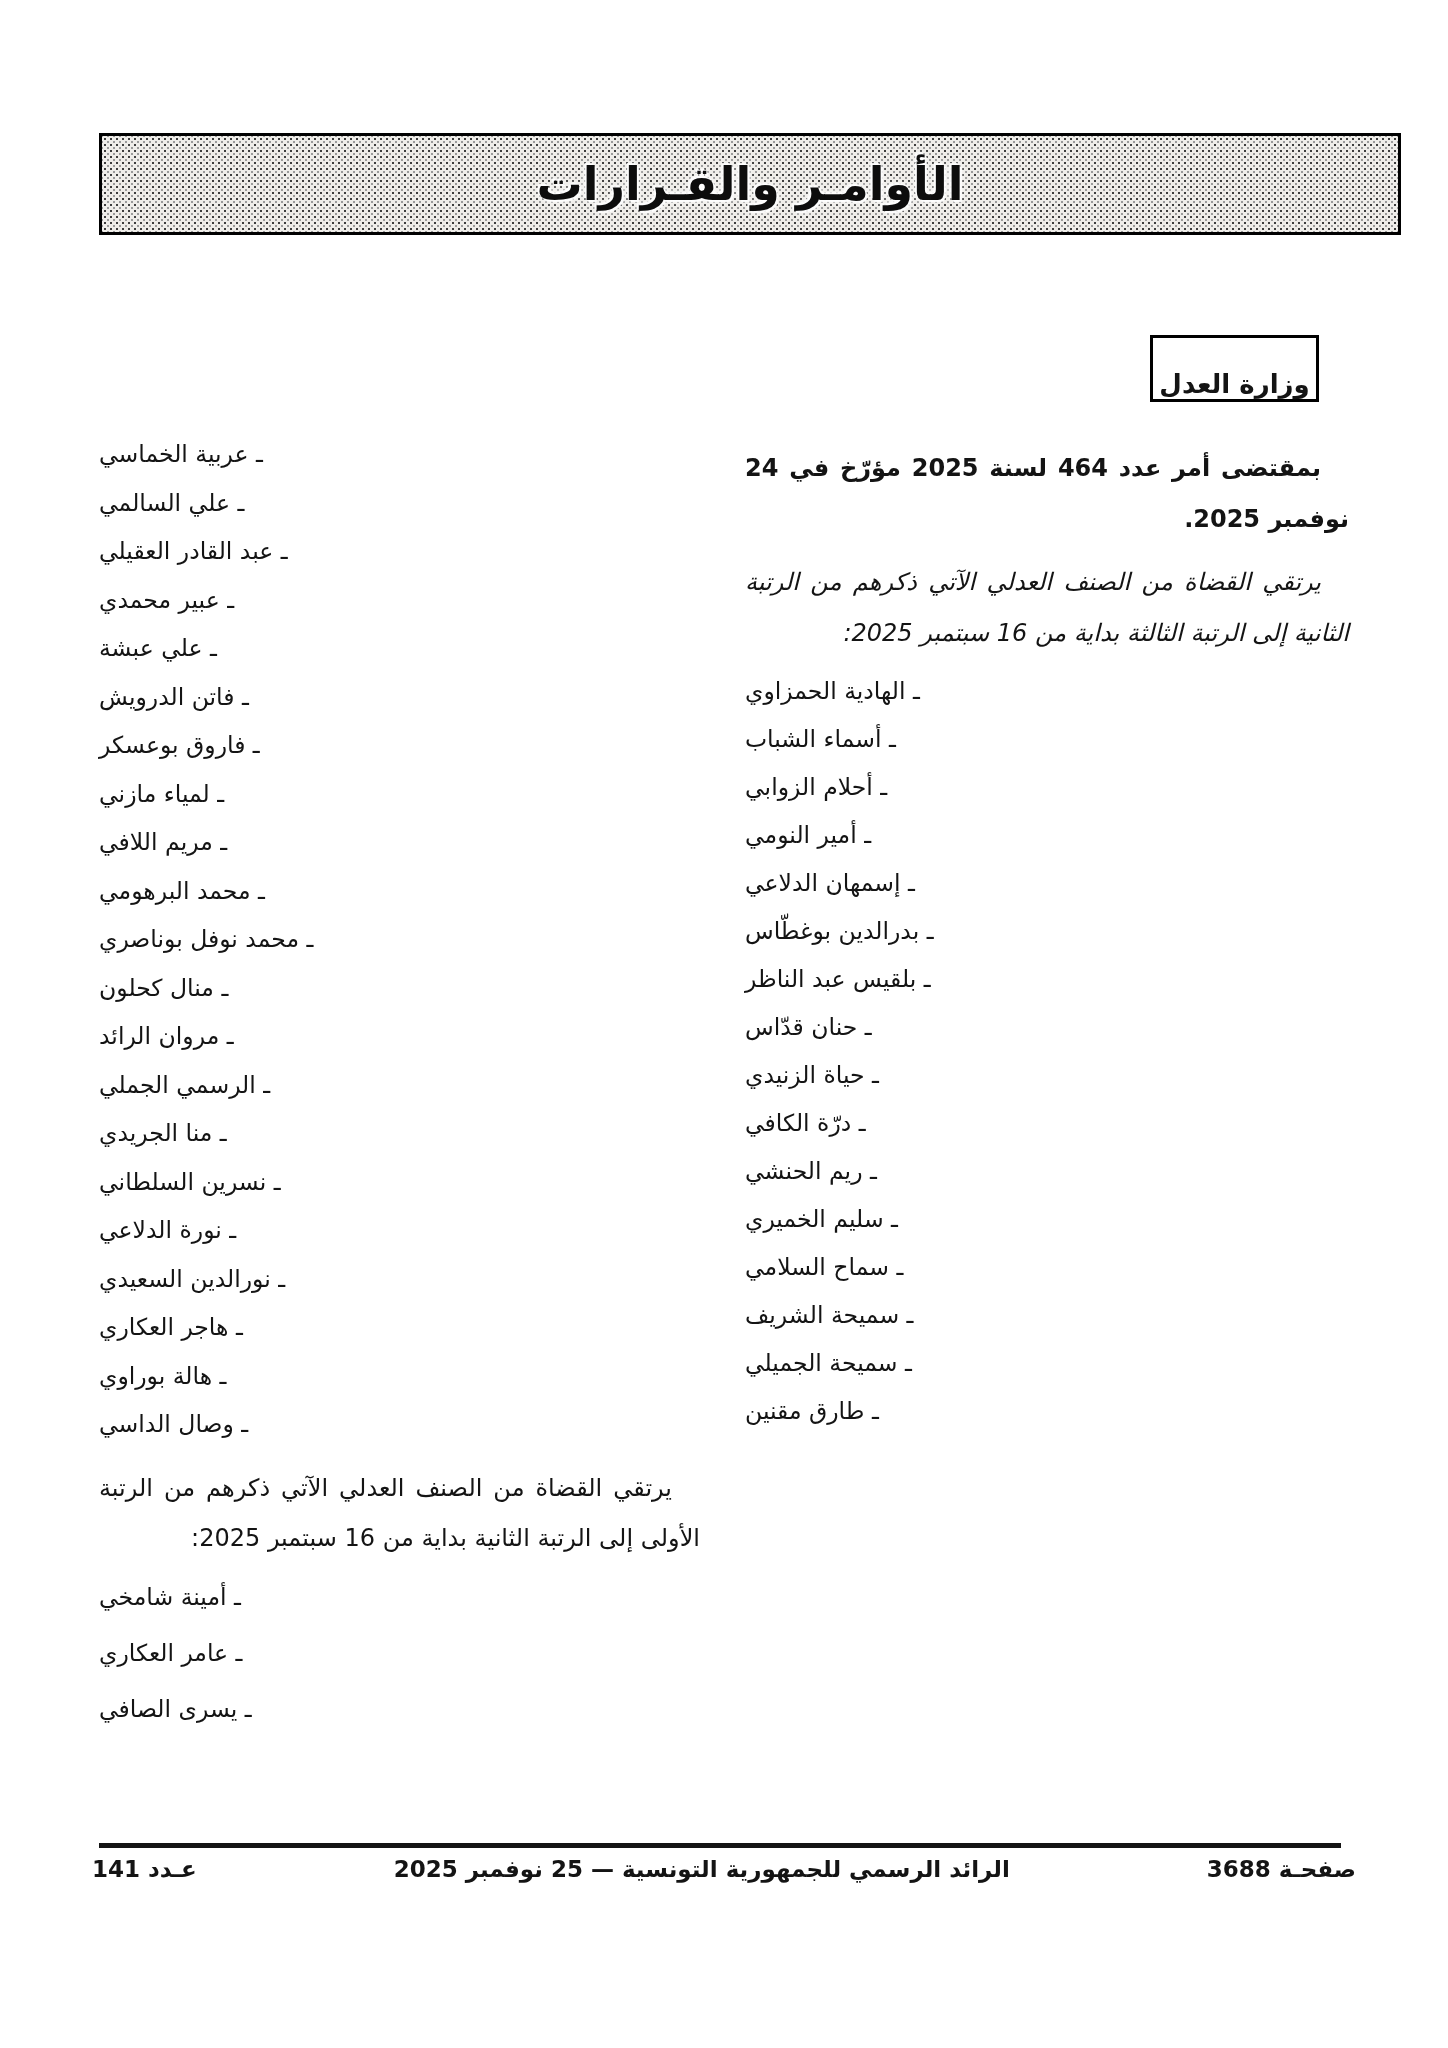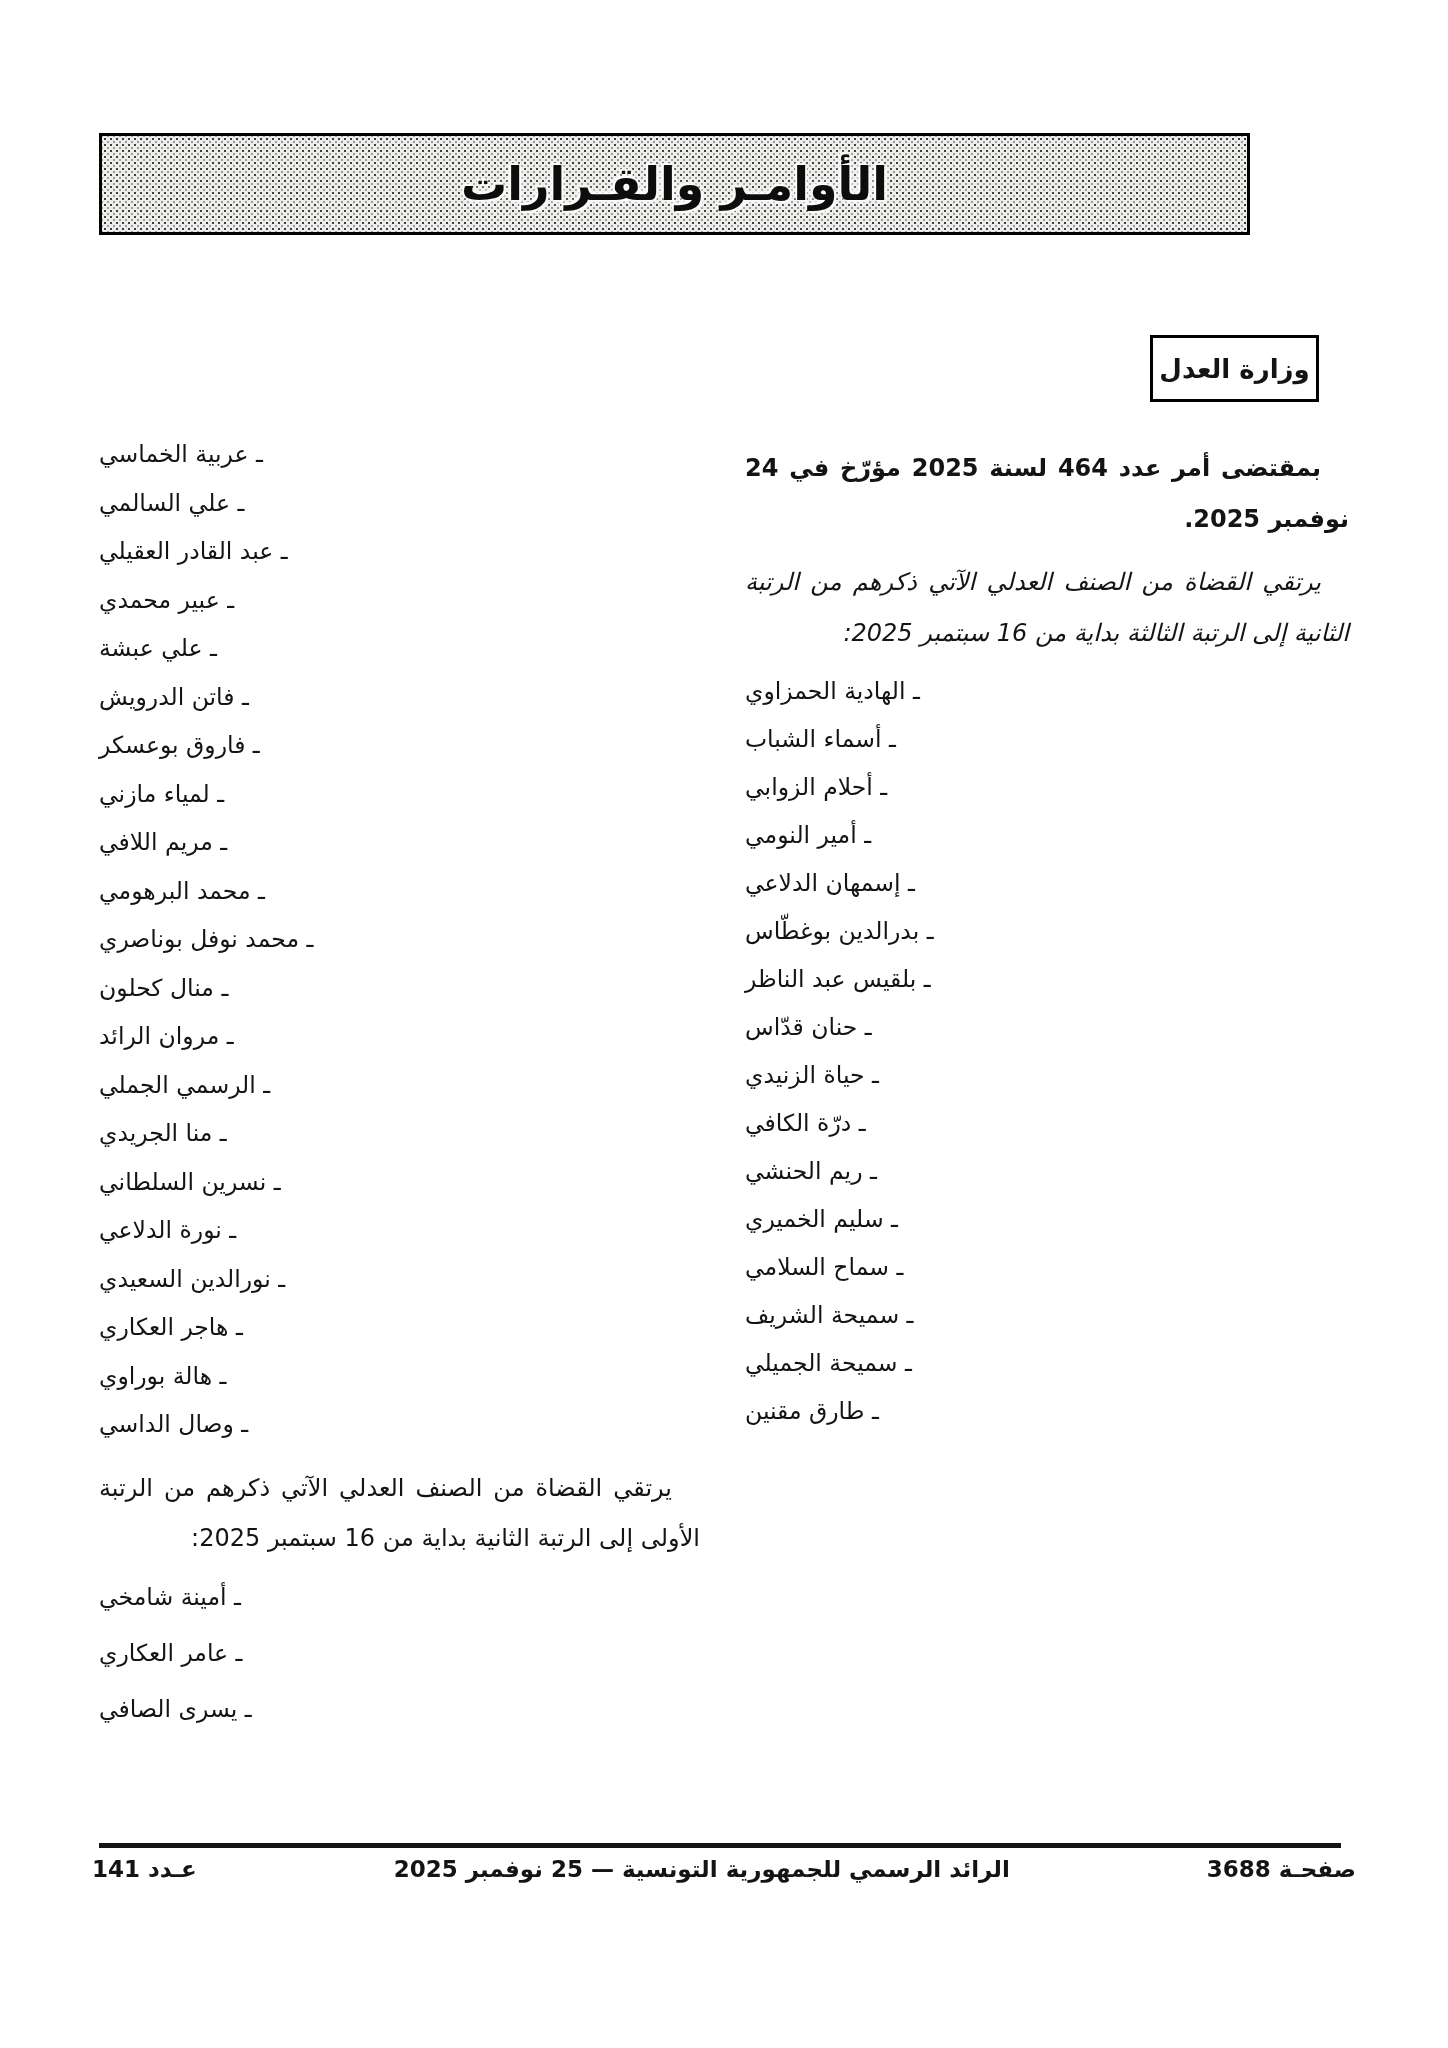--- a/index.html
+++ b/index.html
@@ -1,40 +1,40 @@
 <!DOCTYPE html>
 <html dir="rtl" lang="ar"><head>
 <meta charset="utf-8">
 <style>
   html,body{margin:0;padding:0;background:#ffffff;}
   body{font-family:"DejaVu Sans",sans-serif;color:#141414;}
   .page{position:relative;width:1448px;height:2048px;background:#fff;overflow:hidden;direction:rtl;}
 
   
   .banner{
-    position:absolute;left:99px;top:133px;width:1151px;height:102px;
+    position:absolute;left:99px;top:133px;width:1302px;height:102px;
     border:3px solid #000;box-sizing:border-box;
     background-color:#efede9;
     background-image:
       radial-gradient(circle,#3d3d3d 1.15px,transparent 1.3px),
       radial-gradient(circle,#9a9a9a 0.9px,transparent 1.05px);
     background-size:6px 6px,6px 6px;
     background-position:0 0,3px 3px;
     display:flex;align-items:center;justify-content:center;
   }
   .banner-title{
     font-size:46px;font-weight:bold;color:#0d0d0d;letter-spacing:1px;
     text-shadow:0 0 5px #fff,0 0 8px #fff,2px 2px 0 rgba(255,255,255,.85),-2px -2px 0 rgba(255,255,255,.85);
   }
 
   
   .ministry-box{
     position:absolute;top:335px;left:1150px;width:169px;height:67px;
     border:3px solid #000;box-sizing:border-box;background:#fff;
-    display:flex;align-items:center;justify-content:center;
+    display:flex;align-items:flex-end;justify-content:center;
     font-size:26px;font-weight:bold;
   }
 
   
   .col-right{position:absolute;top:443px;right:99px;width:604px;}
   .col-left{position:absolute;top:422px;left:99px;width:601px;}
 
   .para{
     font-size:24px;line-height:51px;text-align:justify;text-justify:inter-word;
     text-indent:28px;margin:0;

